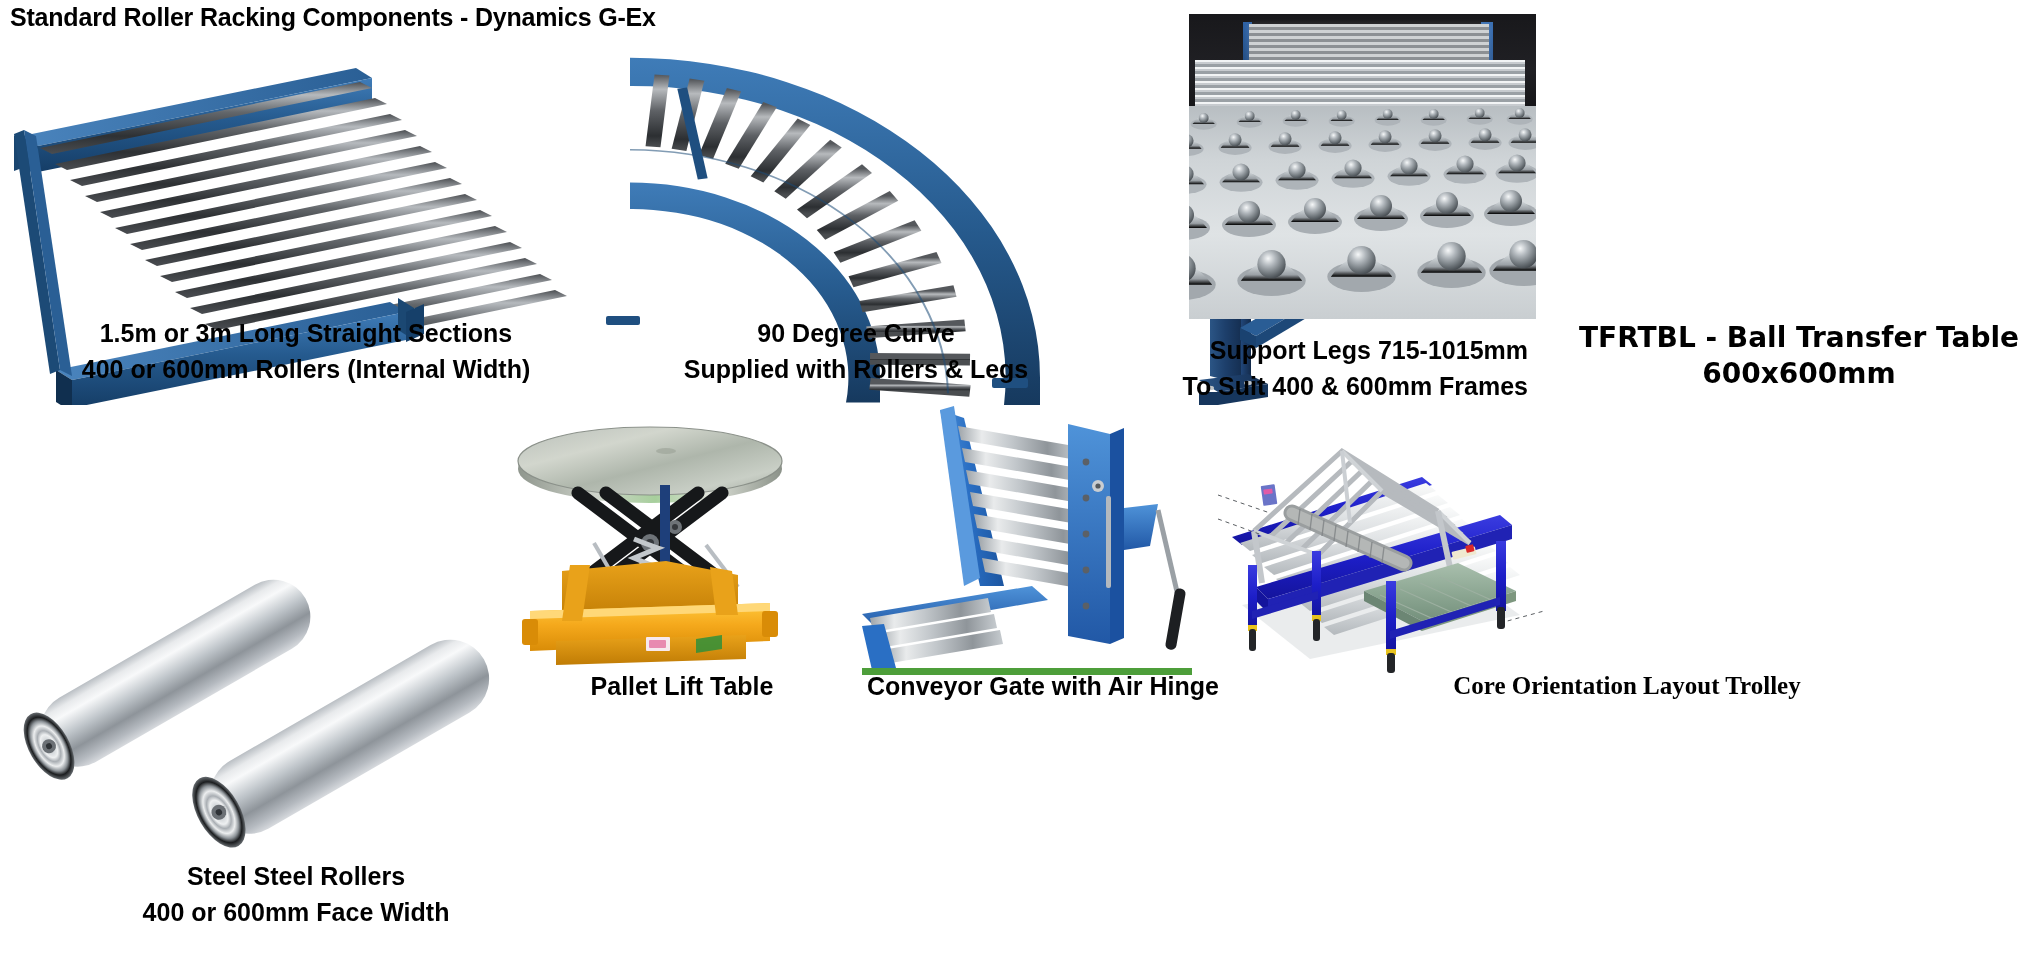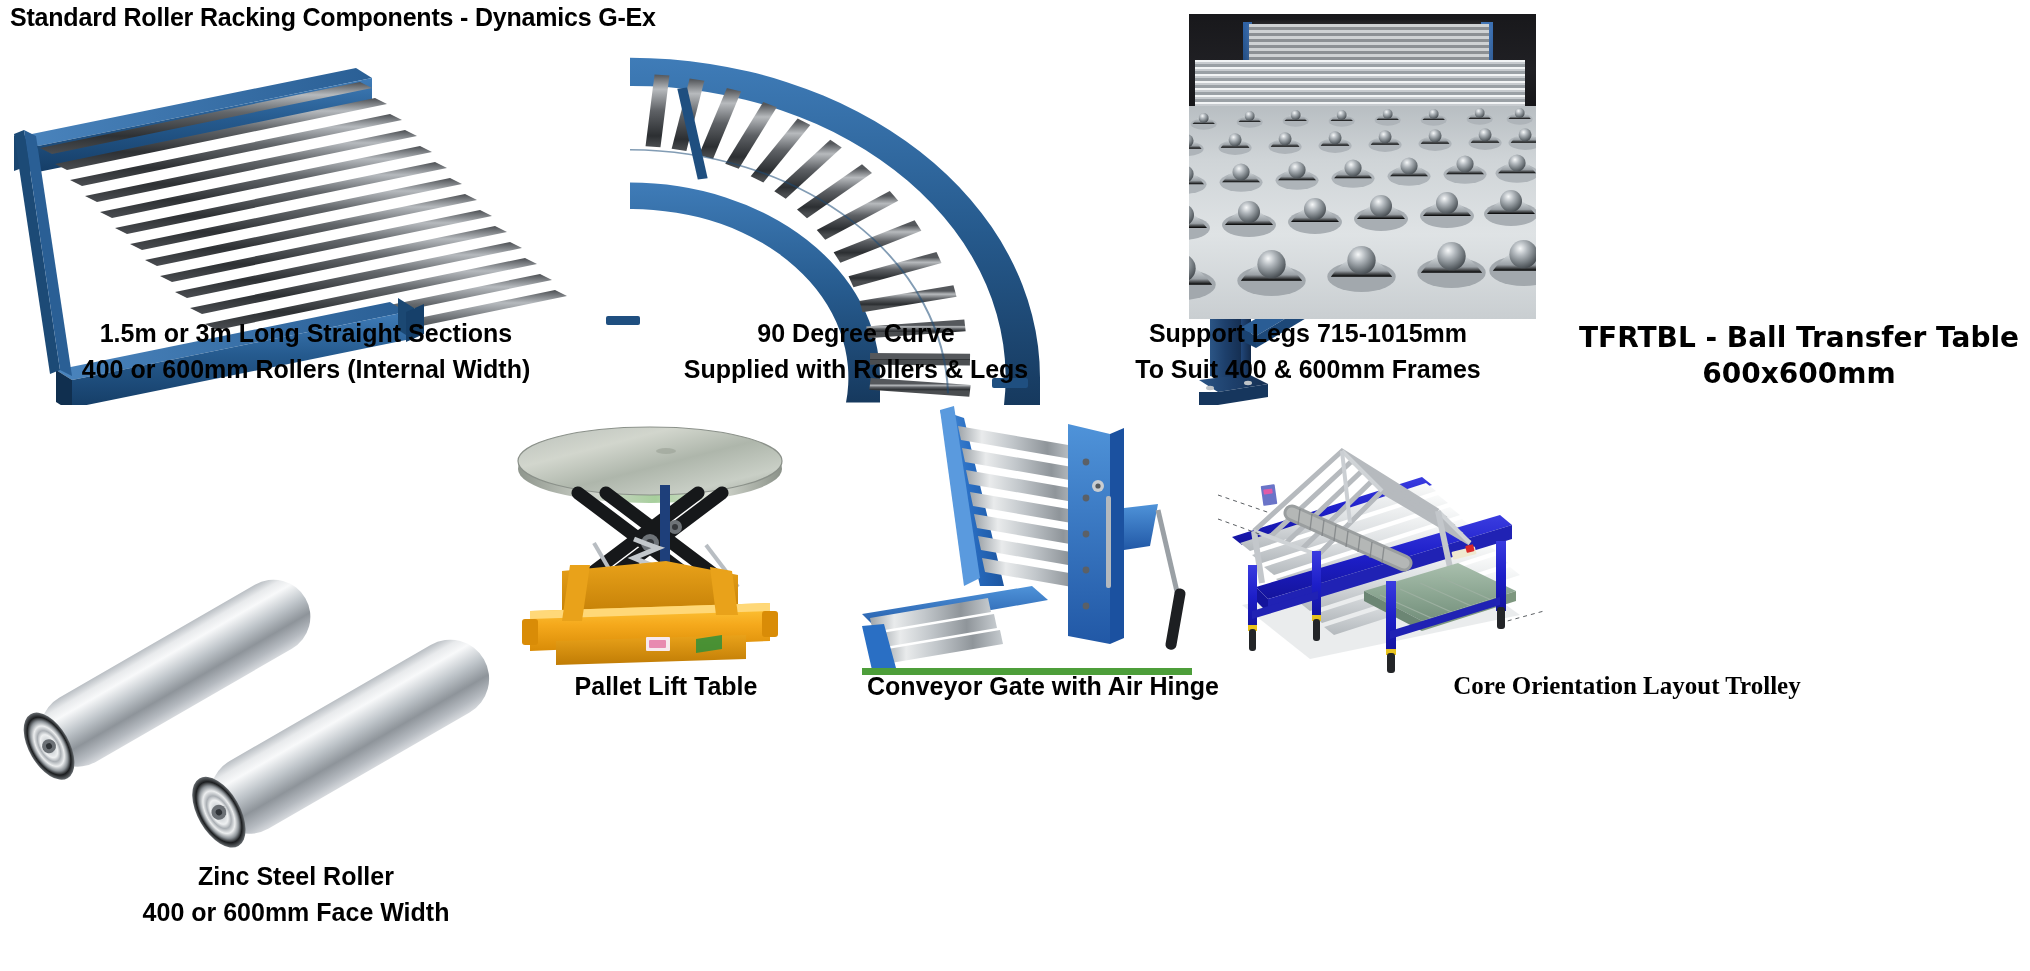--- a/index.html
+++ b/index.html
@@ -245,21 +245,21 @@
       <polygon points="99,370 118,370 168,362 168,375 118,383 99,383" fill="#16365d"></polygon>
       <ellipse cx="110" cy="366" rx="4" ry="2.2" fill="#bfc4c8"></ellipse>
       <ellipse cx="148" cy="361" rx="4" ry="2.2" fill="#bfc4c8"></ellipse>
 
       <polygon points="140,306 284,222 300,228 156,314" fill="#2a5d95"></polygon>
       <polygon points="140,306 156,314 156,326 140,318" fill="#1a4270"></polygon>
       <polygon points="156,314 300,228 300,240 156,326" fill="#1d4878"></polygon>
       <rect x="282" y="212" width="14" height="18" rx="2" fill="#17385f"></rect>
     </svg>
   </div>
-  <div class="cap" id="cap-legs" style="left:1072px;top:315px;width:440px;">
+  <div class="cap" id="cap-legs" style="left:1072px;top:332px;width:440px;text-align:right;">
     <div>Support Legs 715-1015mm</div>
     <div>To Suit 400 &amp; 600mm Frames</div>
   </div>
 
   <div class="art" id="art-ballt">
     <div class="bt-photo">
       <div class="bt-dark"></div>
       <div class="bt-blueframe-l"></div>
       <div class="bt-blueframe-r"></div>
       <div class="bt-backconv"></div>
@@ -510,21 +510,21 @@
 
       <g transform="rotate(-30 330 215)">
         <rect x="185" y="178" width="310" height="78" rx="39" fill="url(#zincBody)"></rect>
         <ellipse cx="189" cy="217" rx="21" ry="39" fill="url(#zincEnd)"></ellipse>
         <circle cx="189" cy="217" r="7.5" fill="#6b7075"></circle>
         <circle cx="189" cy="217" r="3.2" fill="#2e3236"></circle>
       </g>
     </svg>
   </div>
   <div class="cap" id="cap-zinc" style="left:0px;top:858px;width:560px;">
-    <div>Zinc Steel Roller</div>
+    <div>Steel Steel Rollers</div>
     <div>400 or 600mm Face Width</div>
   </div>
 
   <div class="art" id="art-lift">
     <svg width="360" height="250" viewBox="0 0 360 250">
       <defs>
         <linearGradient id="galvTop" x1="0" y1="0" x2="1" y2="1">
           <stop offset="0" stop-color="#b9bfb9"></stop>
             <stop offset="0.3" stop-color="#d2d6cd"></stop>
           <stop offset="0.55" stop-color="#aeb6ab"></stop>
@@ -582,21 +582,21 @@
       <polygon points="100,150 120,150 112,206 92,206" fill="#e9a21a"></polygon>
       <polygon points="240,152 262,156 268,200 246,200" fill="#e9a21a"></polygon>
       <rect x="52" y="204" width="16" height="26" rx="3" fill="#d98c07"></rect>
       <rect x="292" y="196" width="16" height="26" rx="3" fill="#d98c07"></rect>
 
       <rect x="176" y="222" width="24" height="14" rx="1" fill="#f7e9ee"></rect>
       <rect x="179" y="225" width="17" height="8" rx="1" fill="#e88ab0"></rect>
       <polygon points="226,224 252,220 252,234 226,238" fill="#2f8f3a" opacity=".85"></polygon>
     </svg>
   </div>
-  <div class="cap" id="cap-lift" style="left:440px;top:668px;width:420px;">
+  <div class="cap" id="cap-lift" style="left:456px;top:668px;width:420px;">
     <div>Pallet Lift Table</div>
   </div>
 
   <div class="art" id="art-gate">
     <svg width="330" height="275" viewBox="0 0 330 275">
       <defs>
         <linearGradient id="gateBlue" x1="0" y1="0" x2="1" y2="0">
           <stop offset="0" stop-color="#4b8fd6"></stop>
             <stop offset="0.45" stop-color="#2a6fc4"></stop>
           <stop offset="1" stop-color="#1c55a0"></stop>

